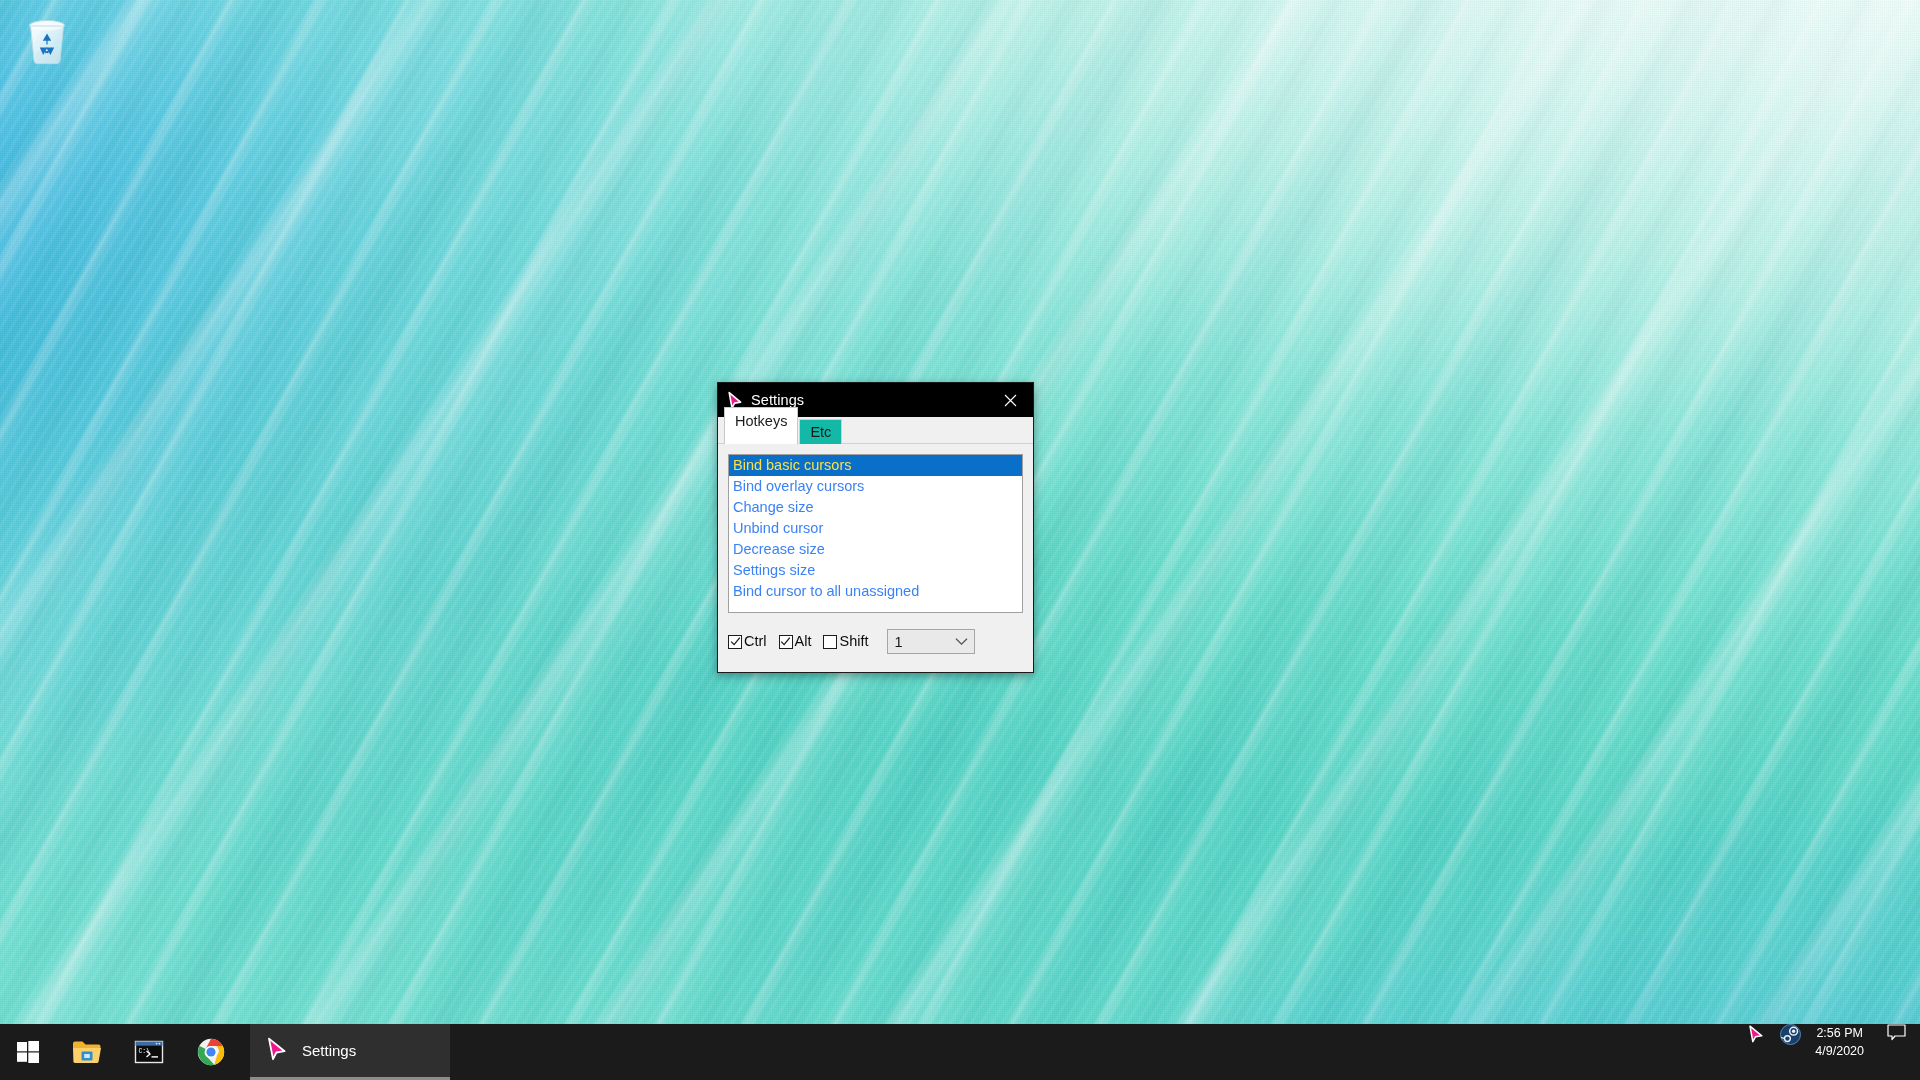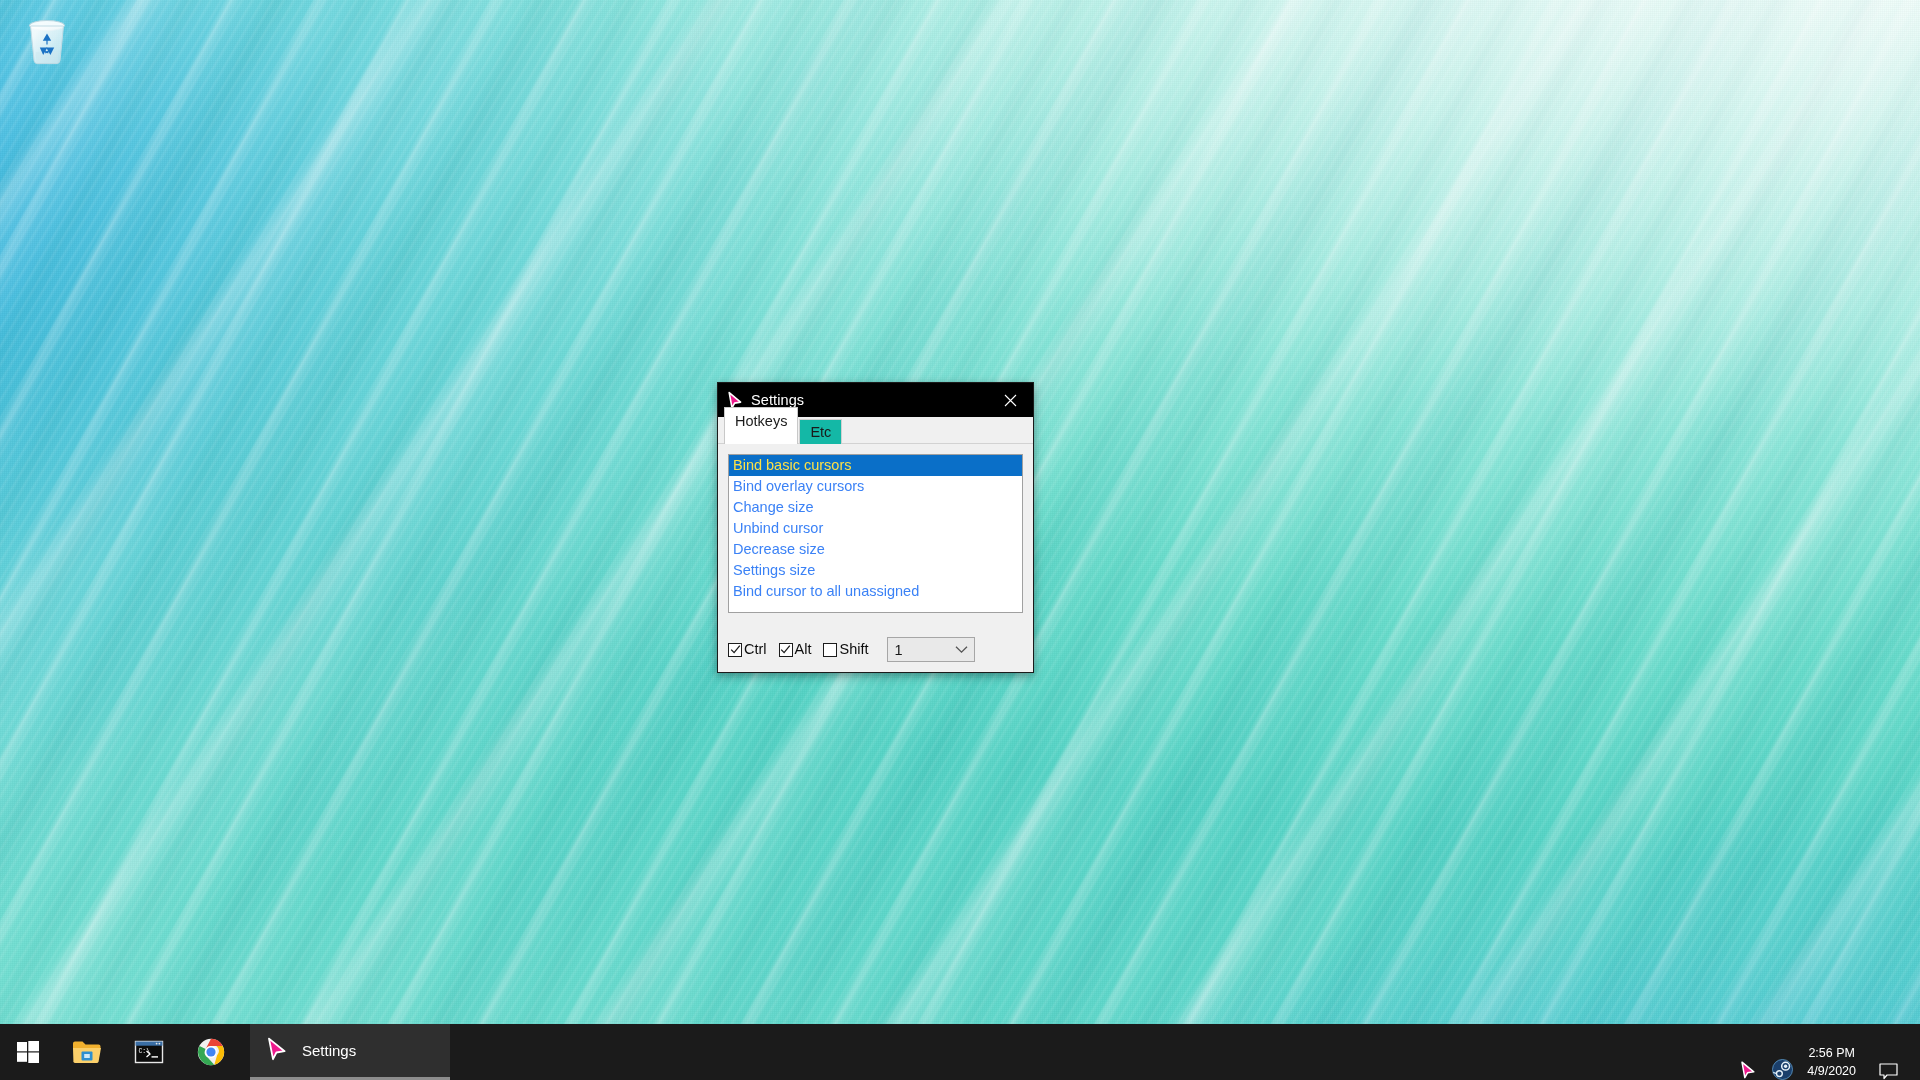--- a/index.html
+++ b/index.html
@@ -238,21 +238,21 @@
   }
   .list-item.selected {
     background: #0a6fc8;
     color: #fde047;
   }
 
   
   #controls-row {
     display: flex;
     align-items: center;
-    margin-top: 24px;
+    margin-top: 16px;
   }
   .checkbox-wrap {
     display: flex;
     align-items: center;
     margin-right: 12px;
     cursor: default;
   }
   .checkbox-box {
     width: 14px;
     height: 14px;
@@ -325,22 +325,22 @@
   }
   #active-task .task-icon { margin-right: 12px; display: block; }
   #active-task .task-label {
     color: #ffffff;
     font-size: 15px;
     font-family: "Liberation Sans", sans-serif;
   }
   #tray {
     margin-left: auto;
     display: flex;
-    align-items: flex-end;
-    padding-right: 12px;
+    align-items: flex-start;
+    padding-right: 4px;
   }
   .tray-icon {
     width: 34px;
     display: flex;
     align-items: center;
     justify-content: center;
     cursor: default;
   }
   #clock {
     color: #ffffff;

